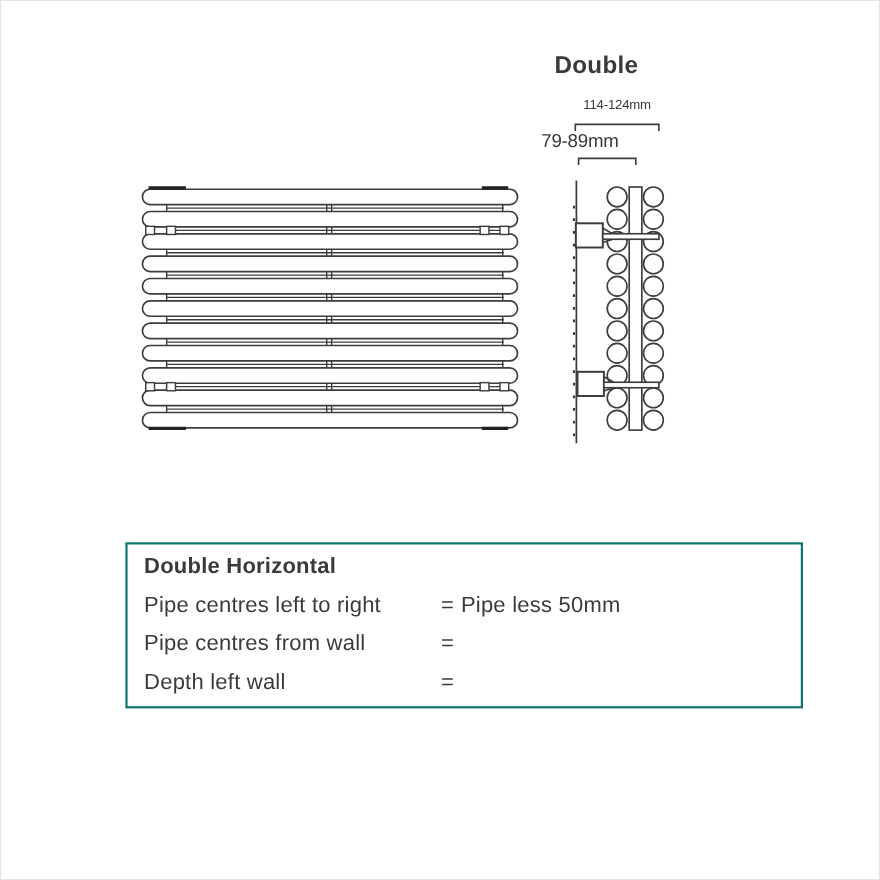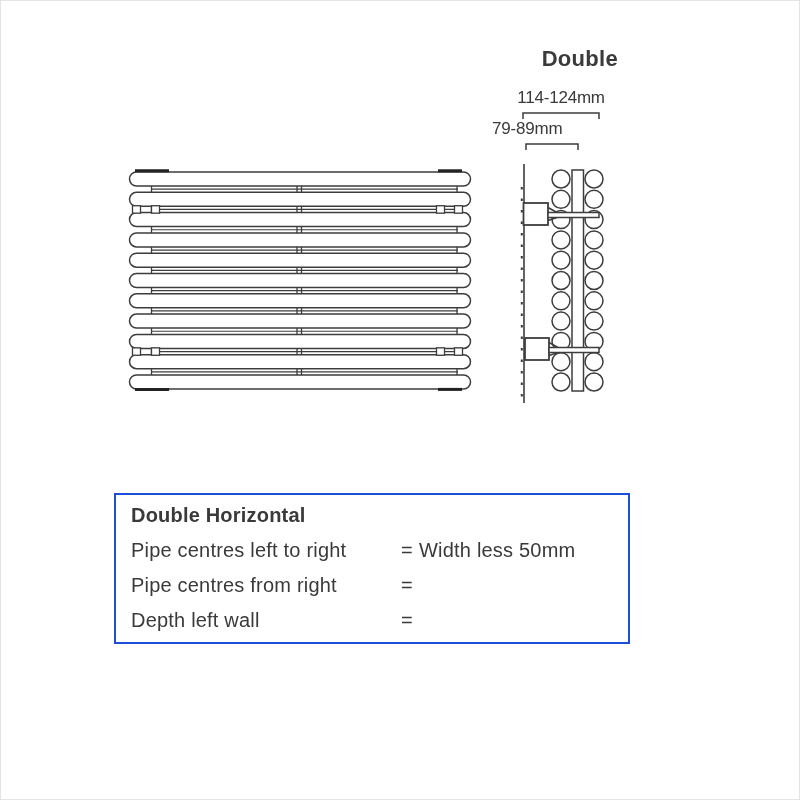--- a/index.html
+++ b/index.html
@@ -3,29 +3,29 @@
 <meta charset="utf-8">
 <style>
   html,body{margin:0;padding:0;background:#fff;}
   .canvas{
     position:relative;width:800px;height:800px;background:#fff;
     border:1px solid #e4e4e4;box-sizing:border-box;overflow:hidden;
     font-family:"Liberation Sans", sans-serif;color:#3a3a3a;
   }
   svg{position:absolute;left:0;top:0;}
   .lbl{position:absolute;color:#3a3a3a;white-space:nowrap;}
-  .double-title{left:503px;top:45px;width:114px;text-align:right;
+  .double-title{left:503px;top:45px;width:114px;text-align:left;
     font-size:22px;font-weight:700;letter-spacing:.3px;}
   .dim-depth{left:495px;top:87px;width:130px;text-align:center;
-    font-size:17px;font-weight:400;letter-spacing:-.2px;}
+    font-size:12px;font-weight:400;letter-spacing:-.2px;}
   .dim-pipe{left:491px;top:118px;width:120px;
     font-size:17px;font-weight:400;letter-spacing:-.2px;}
   .spec-table{
-    position:absolute;left:113px;top:492px;width:516px;height:151px;
-    border:2px solid #1d4ed8;box-sizing:border-box;background:#fff;
+    position:absolute;left:113px;top:492px;width:616px;height:151px;
+    border:2px solid #0f766e;box-sizing:border-box;background:#fff;
   }
   .spec-title{position:absolute;left:15px;top:9px;font-size:20px;font-weight:700;letter-spacing:.2px;}
   .spec-row{position:absolute;left:0;width:100%;height:26px;font-size:20px;letter-spacing:.2px;}
   .spec-row .lab{position:absolute;left:15px;top:0;text-align:right;}
   .spec-row .eq{position:absolute;left:285px;top:0;}
   .spec-row .val{position:absolute;left:303px;top:0;}
 </style>
 </head>
 <body>
 
@@ -171,24 +171,24 @@
   <div class="lbl double-title">Double</div>
   <div class="lbl dim-depth">114-124mm</div>
   <div class="lbl dim-pipe">79-89mm</div>
 
   <div class="spec-table">
     <div class="spec-title">Double Horizontal</div>
 
     <div class="spec-row" style="top:44px">
       <span class="lab">Pipe centres left to right</span>
       <span class="eq">=</span>
-      <span class="val">Width less 50mm</span>
+      <span class="val">Pipe less 50mm</span>
     </div>
     <div class="spec-row" style="top:79px">
-      <span class="lab">Pipe centres from right</span>
+      <span class="lab">Pipe centres from wall</span>
       <span class="eq">=</span>
     </div>
     <div class="spec-row" style="top:114px">
       <span class="lab">Depth left wall</span>
       <span class="eq">=</span>
     </div>
   </div>
 </div>
 
 </body></html>

